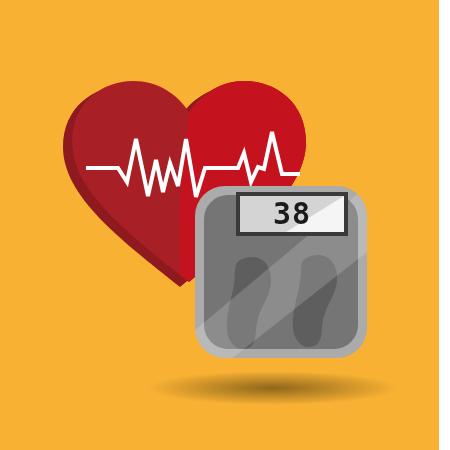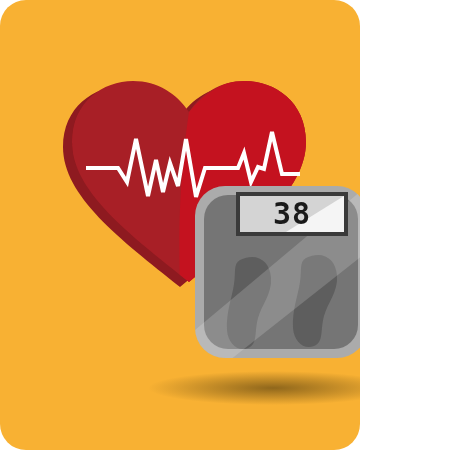--- a/index.html
+++ b/index.html
@@ -6,24 +6,23 @@
   html, body {
     margin: 0;
     padding: 0;
     background: #ffffff;
   }
   body {
     font-family: "Liberation Sans", sans-serif;
   }
   #illustration {
     position: relative;
-    width: 360px;
+    width: 439px;
     height: 450px;
     overflow: hidden;
-    border-radius: 26px;
   }
   #illustration svg {
     display: block;
     width: 450px;
     height: 450px;
   }
   .lcd-digits {
     font-family: "DejaVu Sans Mono", "Liberation Mono", monospace;
     font-weight: bold;
     font-size: 30px;

